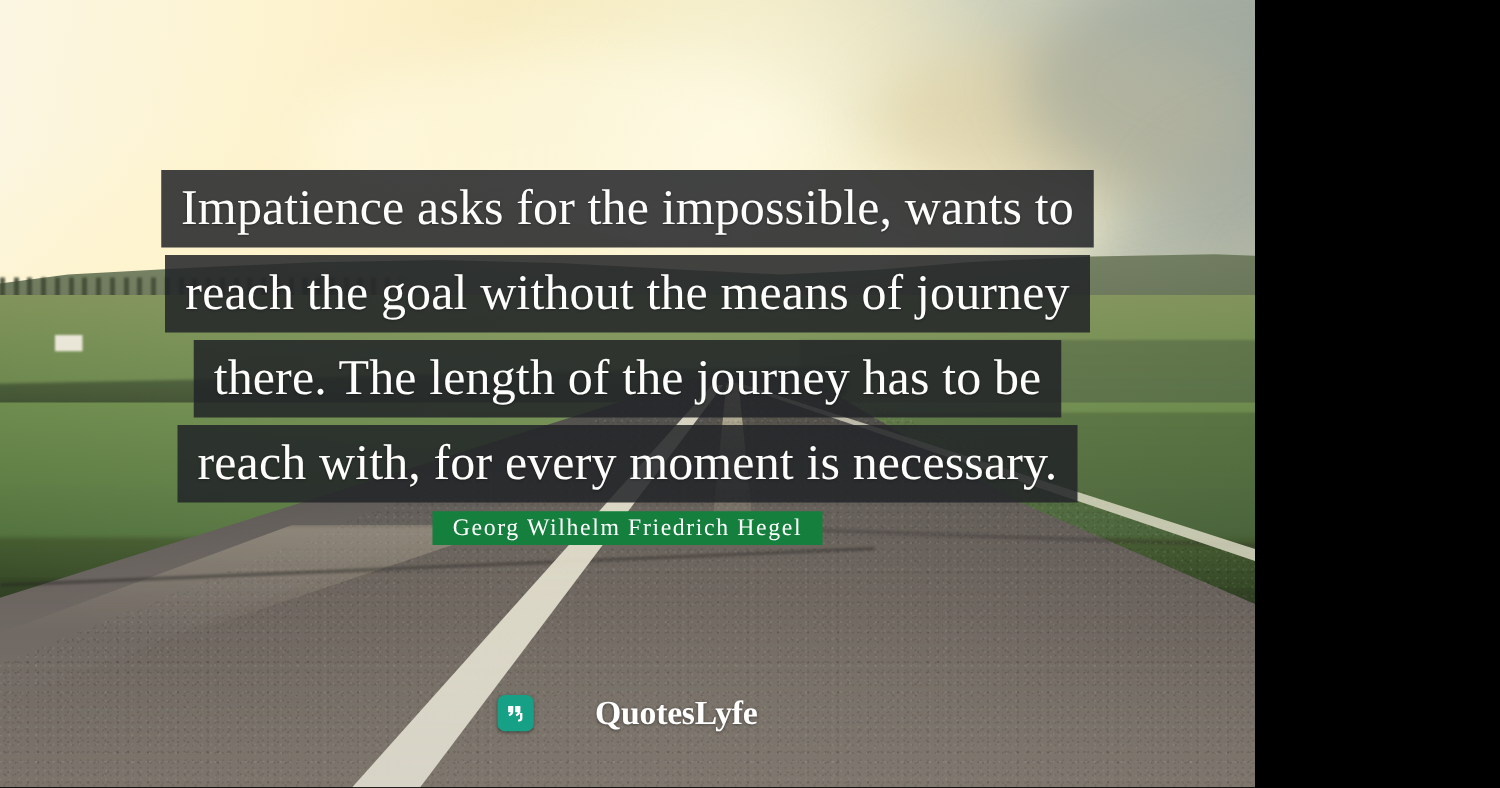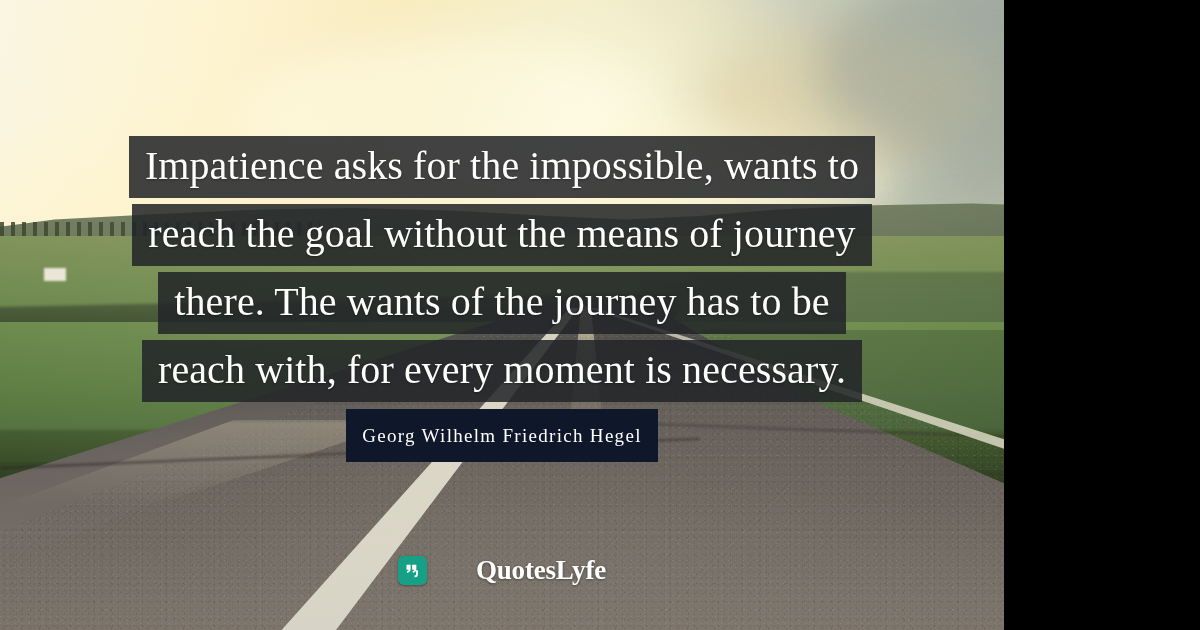--- a/index.html
+++ b/index.html
@@ -217,25 +217,25 @@
     white-space: nowrap;
     font-family: "Liberation Serif", "DejaVu Serif", serif;
     text-shadow: 0 1px 2px rgba(0,0,0,0.35);
   }
   .author-badge {
     position:absolute; left:0; right:0; top:409px;
     text-align:center;
   }
   .author-badge span {
     display:inline-block;
-    background:#0f172a;
+    background:#15803d;
     color:#ffffff;
     font-size:19px;
     line-height:27px;
-    padding:13px 16px;
+    padding:0 16px;
     letter-spacing:1.3px;
     font-family:"Liberation Serif","DejaVu Serif",serif;
     white-space:nowrap;
   }
 
   
   .logo {
     position:absolute; left:0; right:0; top:556px;
     display:flex; align-items:center; justify-content:center; gap:8px;
   }
@@ -301,21 +301,21 @@
     <div class="lane-line-right"></div>
 
     <div class="tone"></div>
   </div>
 
   <div class="content">
 
     <div class="quote-block">
       <div class="quote-line">Impatience asks for the impossible, wants to</div>
       <div class="quote-line">reach the goal without the means of journey</div>
-      <div class="quote-line">there. The wants of the journey has to be</div>
+      <div class="quote-line">there. The length of the journey has to be</div>
       <div class="quote-line">reach with, for every moment is necessary.</div>
     </div>
 
     <div class="author-badge">
       <span>Georg Wilhelm Friedrich Hegel</span>
     </div>
 
     <div class="logo">
       <span class="logo-mark">
         <svg width="20" height="20" viewBox="0 0 24 24" aria-hidden="true">

